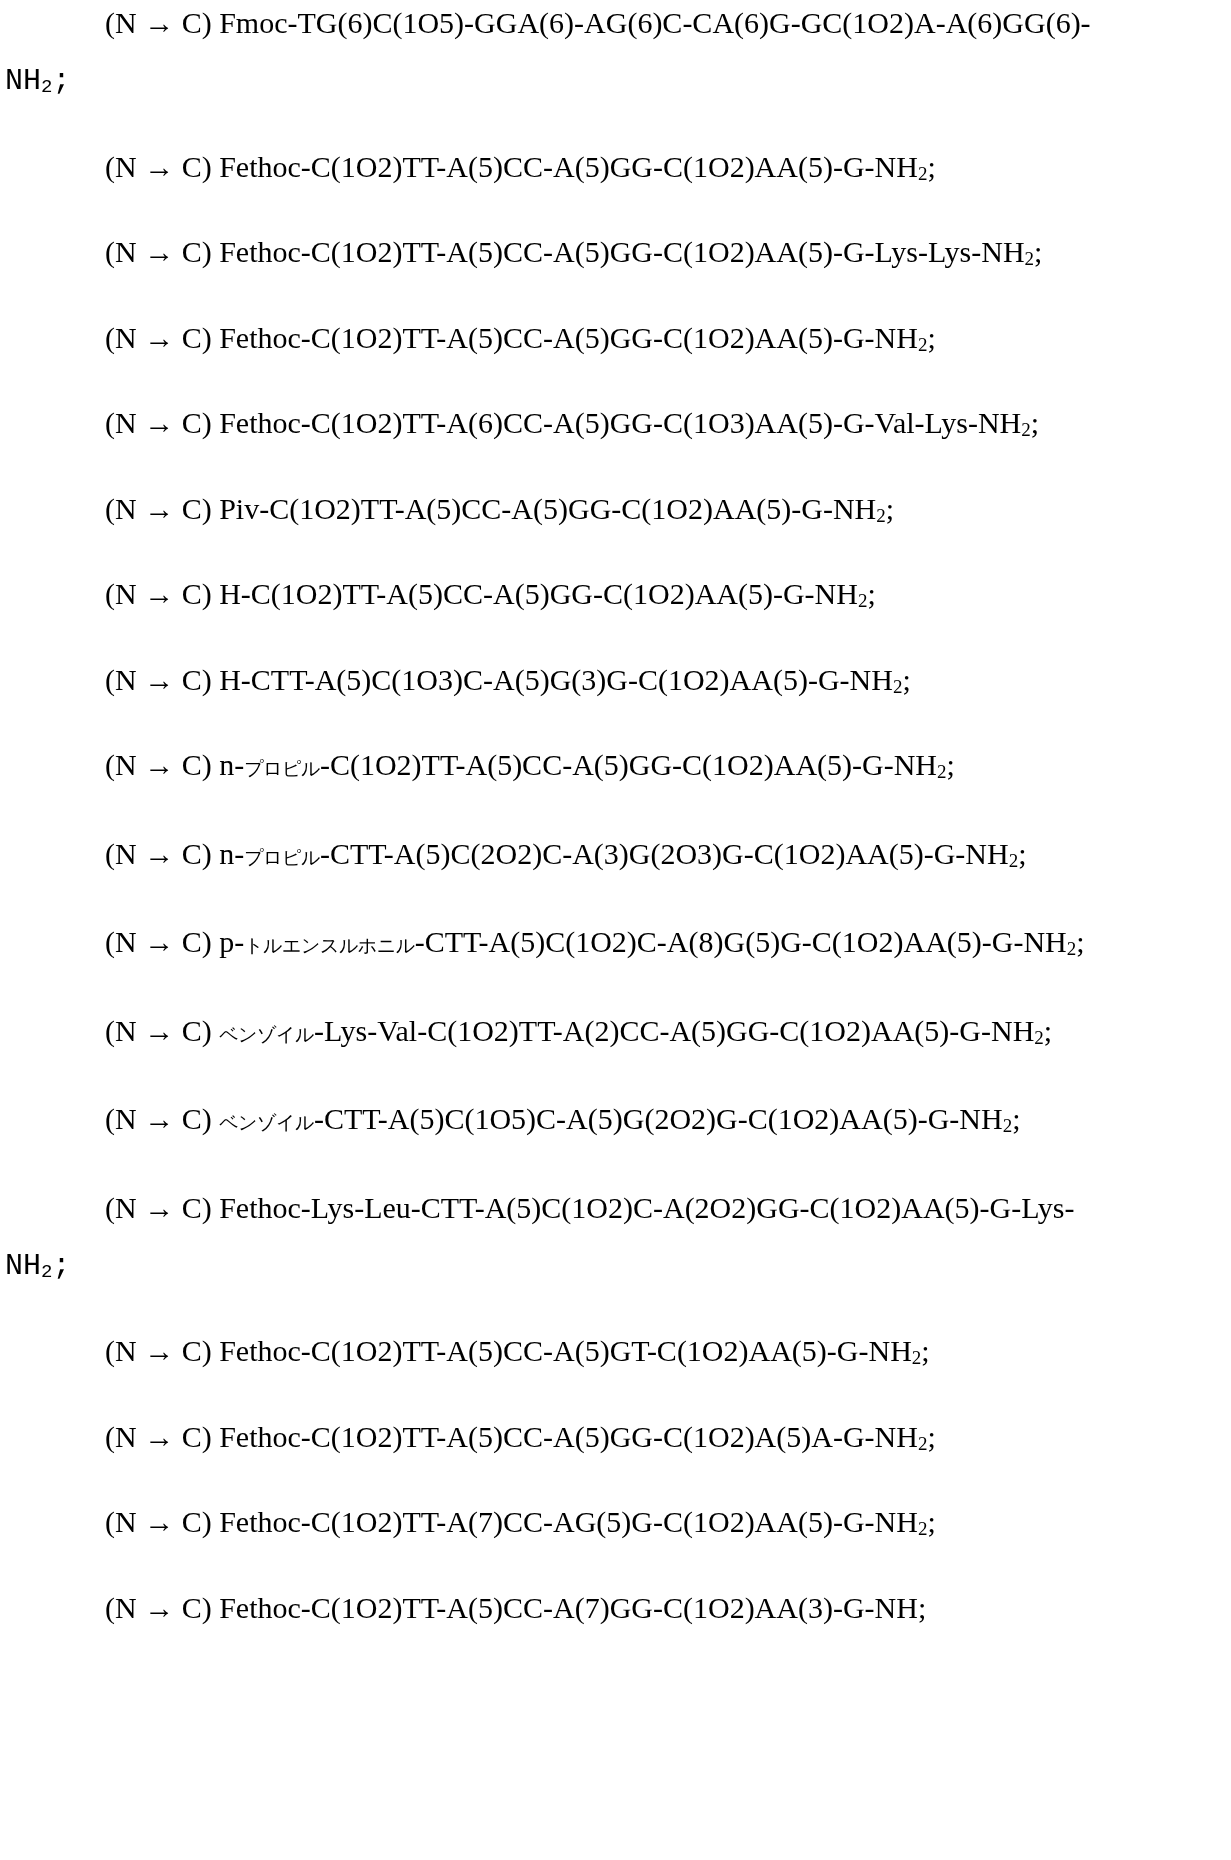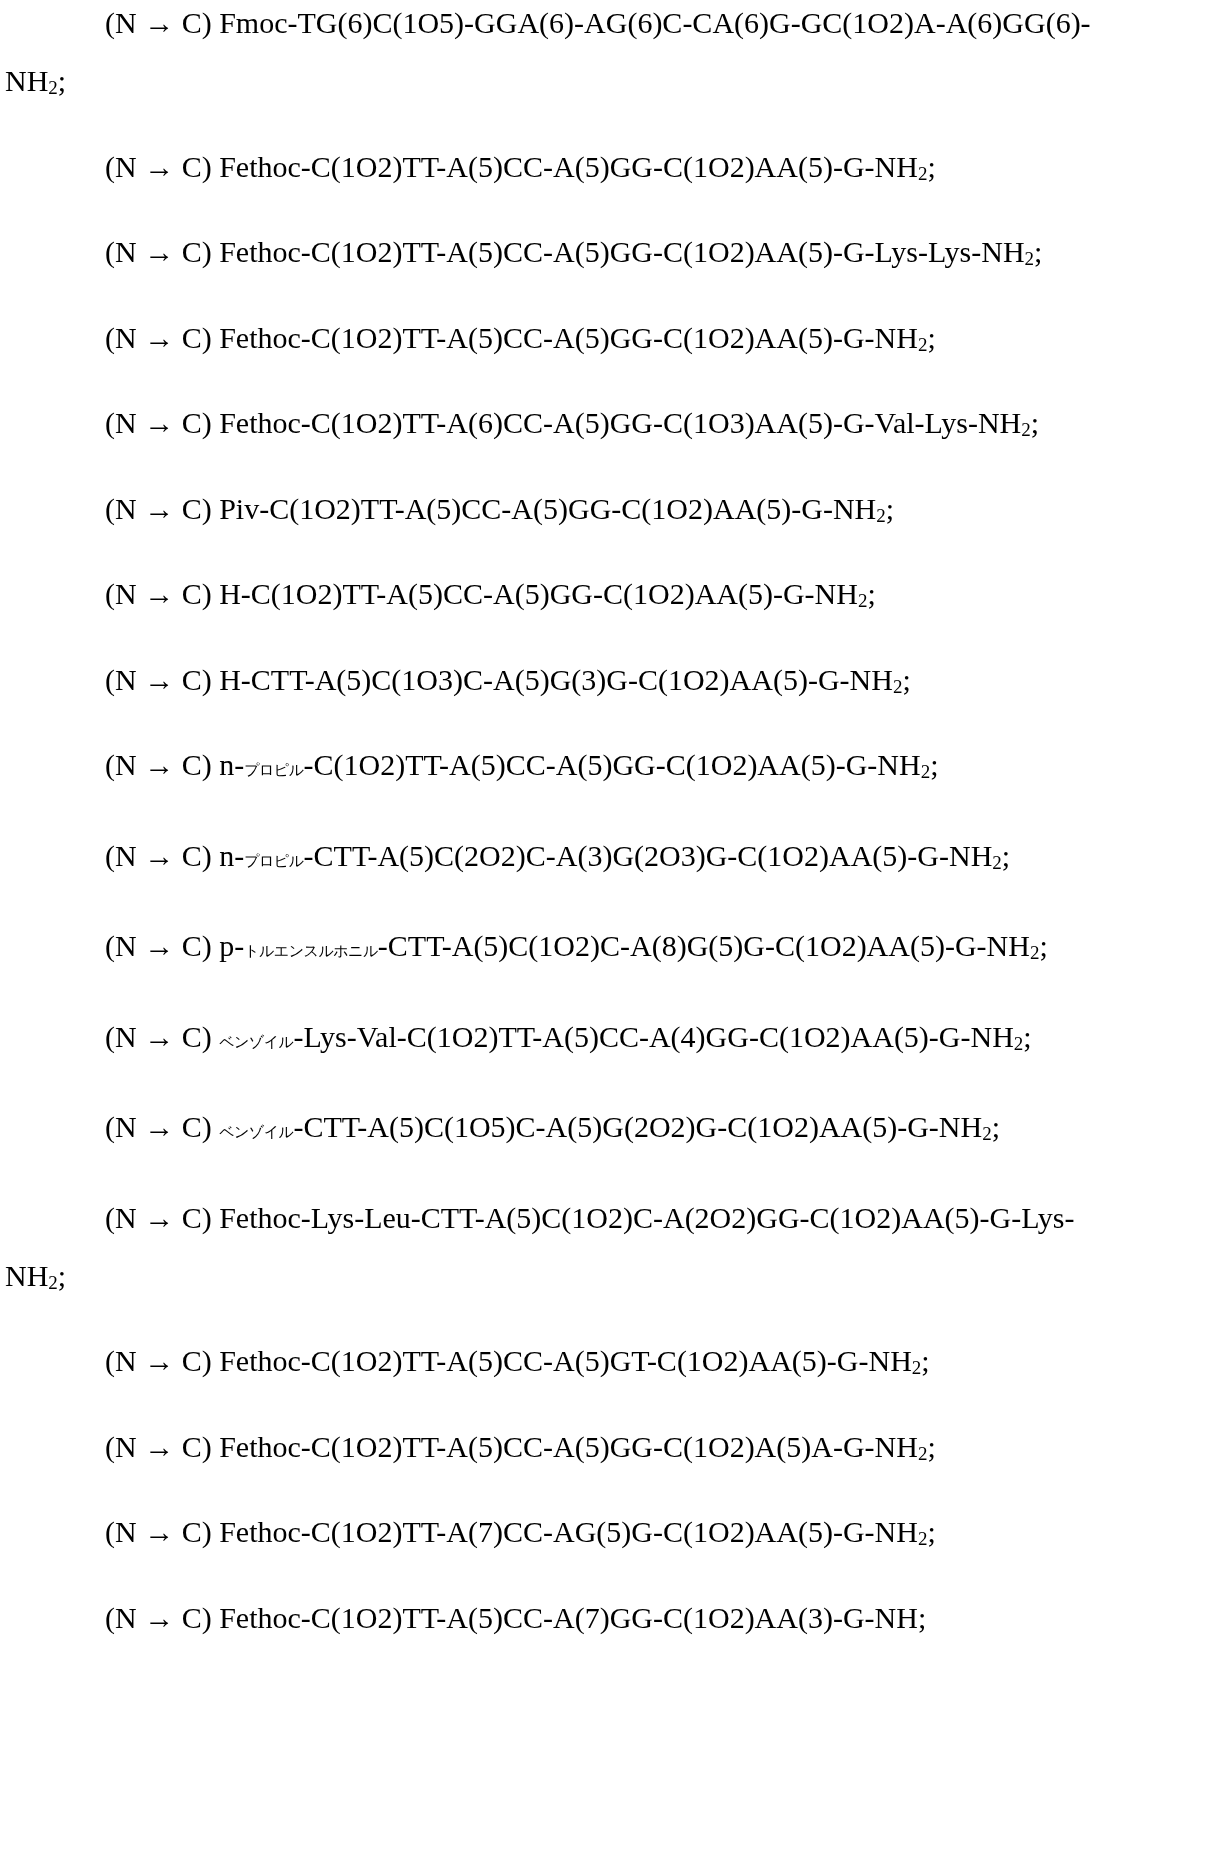--- a/index.html
+++ b/index.html
@@ -28,27 +28,28 @@
     padding: 0;
     text-indent: 105px;
     padding-left: 5px;
     text-indent: 100px;
     white-space: normal;
     word-break: normal;
   }
   .entry .cont {
     display: block;
     text-indent: 0;
+    font-family: Liberation Mono, monospace;
   }
   .dir {
     white-space: nowrap;
   }
   .kana {
     font-family: "DejaVu Sans", sans-serif;
-    font-size: 15px;
+    font-size: 19px;
     letter-spacing: -0.5px;
   }
   .sub {
     font-size: 19px;
     vertical-align: -3px;
     line-height: 0;
   }
 </style>
 </head>
 <body>
@@ -58,20 +59,20 @@
     <p class="entry"><span class="dir">(N → C)</span> <span class="seg-text">Fethoc-C(1O2)TT-A(5)CC-A(5)GG-C(1O2)AA(5)-G-NH</span><sub class="sub">2</sub><span class="seg-text">;</span></p>
     <p class="entry"><span class="dir">(N → C)</span> <span class="seg-text">Fethoc-C(1O2)TT-A(5)CC-A(5)GG-C(1O2)AA(5)-G-Lys-Lys-NH</span><sub class="sub">2</sub><span class="seg-text">;</span></p>
     <p class="entry"><span class="dir">(N → C)</span> <span class="seg-text">Fethoc-C(1O2)TT-A(5)CC-A(5)GG-C(1O2)AA(5)-G-NH</span><sub class="sub">2</sub><span class="seg-text">;</span></p>
     <p class="entry"><span class="dir">(N → C)</span> <span class="seg-text">Fethoc-C(1O2)TT-A(6)CC-A(5)GG-C(1O3)AA(5)-G-Val-Lys-NH</span><sub class="sub">2</sub><span class="seg-text">;</span></p>
     <p class="entry"><span class="dir">(N → C)</span> <span class="seg-text">Piv-C(1O2)TT-A(5)CC-A(5)GG-C(1O2)AA(5)-G-NH</span><sub class="sub">2</sub><span class="seg-text">;</span></p>
     <p class="entry"><span class="dir">(N → C)</span> <span class="seg-text">H-C(1O2)TT-A(5)CC-A(5)GG-C(1O2)AA(5)-G-NH</span><sub class="sub">2</sub><span class="seg-text">;</span></p>
     <p class="entry"><span class="dir">(N → C)</span> <span class="seg-text">H-CTT-A(5)C(1O3)C-A(5)G(3)G-C(1O2)AA(5)-G-NH</span><sub class="sub">2</sub><span class="seg-text">;</span></p>
     <p class="entry"><span class="dir">(N → C)</span> <span class="seg-text">n-</span><span class="kana">プロピル</span><span class="seg-text">-C(1O2)TT-A(5)CC-A(5)GG-C(1O2)AA(5)-G-NH</span><sub class="sub">2</sub><span class="seg-text">;</span></p>
     <p class="entry"><span class="dir">(N → C)</span> <span class="seg-text">n-</span><span class="kana">プロピル</span><span class="seg-text">-CTT-A(5)C(2O2)C-A(3)G(2O3)G-C(1O2)AA(5)-G-NH</span><sub class="sub">2</sub><span class="seg-text">;</span></p>
     <p class="entry"><span class="dir">(N → C)</span> <span class="seg-text">p-</span><span class="kana">トルエンスルホニル</span><span class="seg-text">-CTT-A(5)C(1O2)C-A(8)G(5)G-C(1O2)AA(5)-G-NH</span><sub class="sub">2</sub><span class="seg-text">;</span></p>
-    <p class="entry"><span class="dir">(N → C)</span> <span class="kana">ベンゾイル</span><span class="seg-text">-Lys-Val-C(1O2)TT-A(5)CC-A(4)GG-C(1O2)AA(5)-G-NH</span><sub class="sub">2</sub><span class="seg-text">;</span></p>
+    <p class="entry"><span class="dir">(N → C)</span> <span class="kana">ベンゾイル</span><span class="seg-text">-Lys-Val-C(1O2)TT-A(2)CC-A(5)GG-C(1O2)AA(5)-G-NH</span><sub class="sub">2</sub><span class="seg-text">;</span></p>
     <p class="entry"><span class="dir">(N → C)</span> <span class="kana">ベンゾイル</span><span class="seg-text">-CTT-A(5)C(1O5)C-A(5)G(2O2)G-C(1O2)AA(5)-G-NH</span><sub class="sub">2</sub><span class="seg-text">;</span></p>
     <p class="entry"><span class="dir">(N → C)</span> <span class="seg-text">Fethoc-Lys-Leu-CTT-A(5)C(1O2)C-A(2O2)GG-C(1O2)AA(5)-G-Lys-</span><span class="cont"><span class="seg-text">NH</span><sub class="sub">2</sub><span class="seg-text">;</span></span></p>
     <p class="entry"><span class="dir">(N → C)</span> <span class="seg-text">Fethoc-C(1O2)TT-A(5)CC-A(5)GT-C(1O2)AA(5)-G-NH</span><sub class="sub">2</sub><span class="seg-text">;</span></p>
     <p class="entry"><span class="dir">(N → C)</span> <span class="seg-text">Fethoc-C(1O2)TT-A(5)CC-A(5)GG-C(1O2)A(5)A-G-NH</span><sub class="sub">2</sub><span class="seg-text">;</span></p>
     <p class="entry"><span class="dir">(N → C)</span> <span class="seg-text">Fethoc-C(1O2)TT-A(7)CC-AG(5)G-C(1O2)AA(5)-G-NH</span><sub class="sub">2</sub><span class="seg-text">;</span></p>
     <p class="entry"><span class="dir">(N → C)</span> <span class="seg-text">Fethoc-C(1O2)TT-A(5)CC-A(7)GG-C(1O2)AA(3)-G-NH</span><span class="seg-text">;</span></p>
   </div>
 
 </body></html>

